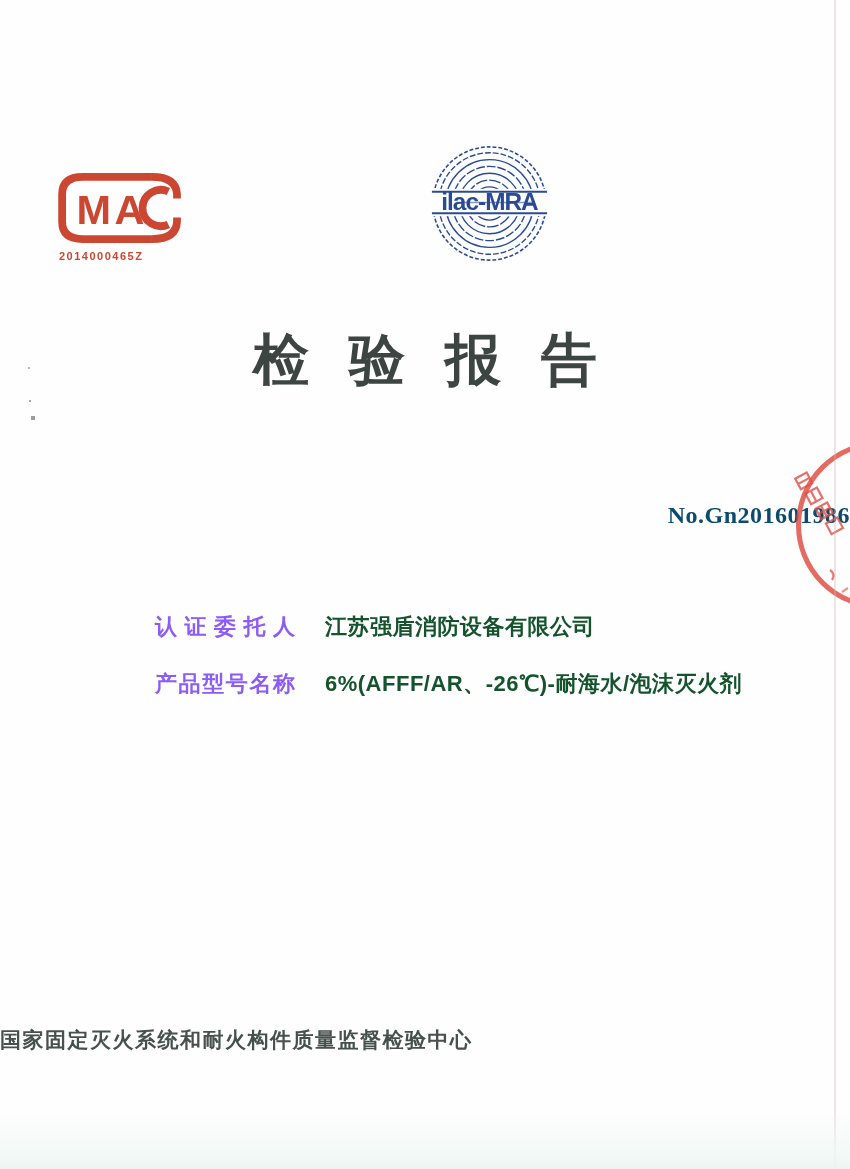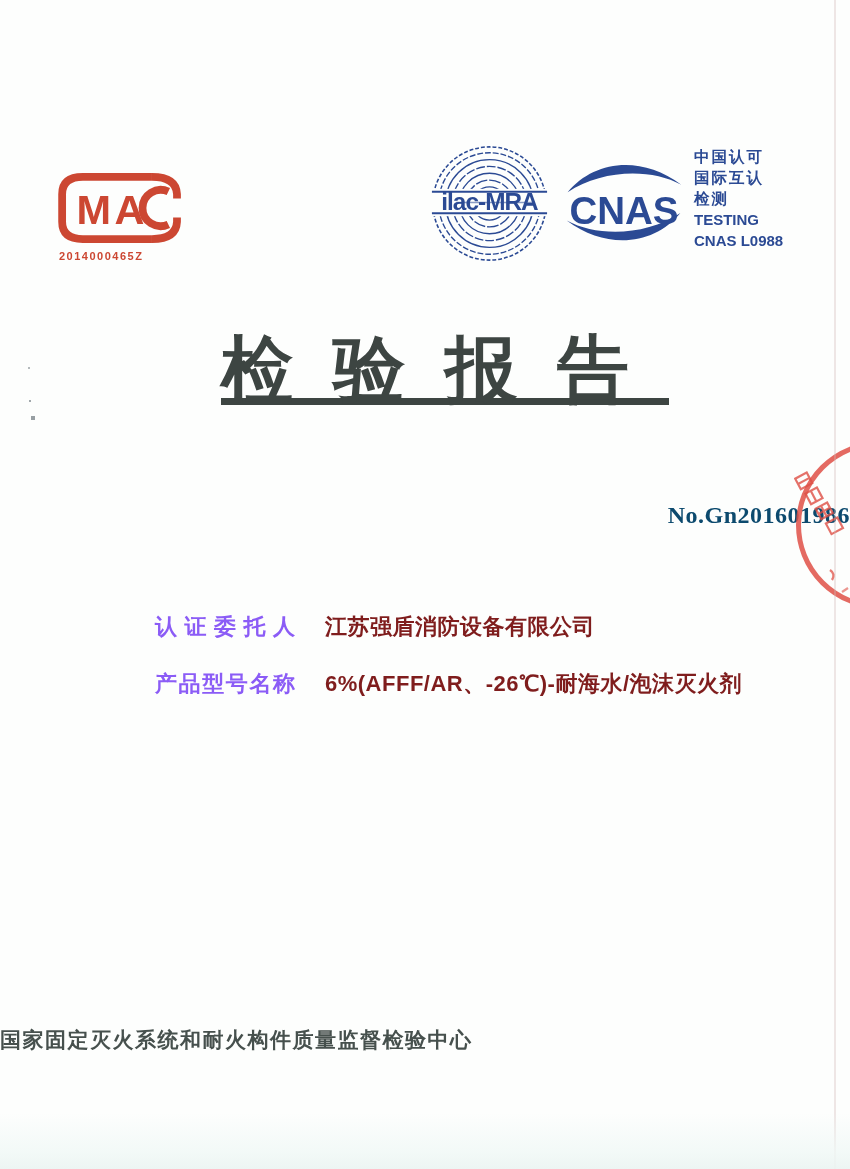--- a/index.html
+++ b/index.html
@@ -19,39 +19,39 @@
   #cma .cert-number{font-size:11px;letter-spacing:1.5px;margin-top:4px;padding-left:4px;}
   #cal{left:218px;top:152px;width:168px;text-align:center;}
   #cal .cert-number{font-size:13px;letter-spacing:.5px;margin-top:5px;}
   #ilac{left:429px;top:142px;width:121px;height:123px;}
   #cnas{left:562px;top:157px;width:124px;height:93px;}
   #cnas-side{left:694px;top:146px;color:#2b4a94;font-weight:700;font-size:15px;line-height:21px;}
   #cnas-side .cjk{letter-spacing:2px;font-size:15.5px;}
   
   .doc-title{
     position:absolute;top:328px;left:0;width:100%;
-    text-align:center;font-size:72px;font-weight:900;
+    text-align:center;font-size:56px;font-weight:900;
     color:#3d4542;letter-spacing:40px;text-indent:40px;
-    line-height:1.15;white-space:nowrap;text-decoration:underline;
+    line-height:1.15;white-space:nowrap;
   }
   
   .report-no{
     position:absolute;top:502px;left:0;width:100%;
     text-align:right;font-family:"Liberation Serif",serif;
     font-weight:700;font-size:24px;color:#0c4a6e;letter-spacing:.5px;
   }
   
   .fields{position:absolute;left:155px;top:610px;font-size:22px;font-weight:700;color:#313f46;}
   .field-row{line-height:34px;margin-bottom:23px;white-space:nowrap;}
   .field-label{
     display:inline-block;width:140px;
     text-align:justify;text-align-last:justify;
     color:#8b5cf6;
   }
-  .field-value{margin-left:30px;letter-spacing:.5px;color:#7f1d1d;}
+  .field-value{margin-left:30px;letter-spacing:.5px;color:#14532d;}
   
   .footer-org{
     position:absolute;top:1026px;left:0;width:100%;
     font-size:21px;font-weight:700;
     color:#46504d;letter-spacing:1.5px;
   }
   
   .stamp-circle{
     position:absolute;top:441px;right:-114px;
     width:158px;height:158px;border-radius:50%;
@@ -100,35 +100,21 @@
       <rect x="0" y="47" width="124" height="28" fill="#fdfefd"></rect>
       <g stroke="#2b4a94" stroke-width="2">
         <line x1="3" y1="50" x2="121" y2="50"></line>
         <line x1="3" y1="72" x2="121" y2="72"></line>
       </g>
       <text x="62" y="69" text-anchor="middle" font-size="25" font-weight="800" letter-spacing="-1" fill="#2b4a94" font-family="Liberation Sans, sans-serif">ilac-MRA</text>
       <line x1="28" y1="61" x2="108" y2="61" stroke="#2b4a94" stroke-width="1.6" opacity="0.55"></line>
     </svg>
   </div>
 
-  <div class="cert" id="cnas">
-    <svg width="124" height="93" viewBox="0 0 132 96">
-      <path d="M 6 36 C 34 2 84 -4 127 28 C 94 10 42 12 6 36 Z" fill="#2b4a94"></path>
-      <path d="M 126 58 C 98 92 48 98 5 66 C 38 84 90 82 126 58 Z" fill="#2b4a94"></path>
-      <text x="66" y="70" text-anchor="middle" font-size="41" font-weight="800" fill="#2b4a94" font-family="Liberation Sans, sans-serif">CNAS</text>
-    </svg>
-  </div>
 
-  <div class="cert" id="cnas-side">
-    <div class="cjk">中国认可</div>
-    <div class="cjk">国际互认</div>
-    <div class="cjk">检测</div>
-    <div>TESTING</div>
-    <div>CNAS L0988</div>
-  </div>
 
   <div class="doc-title">检验报告</div>
 
   <div class="report-no">No.Gn201601986</div>
 
   <div class="fields">
     <div class="field-row">
       <span class="field-label">认证委托人</span><span class="field-value">江苏强盾消防设备有限公司</span>
     </div>
     <div class="field-row">

